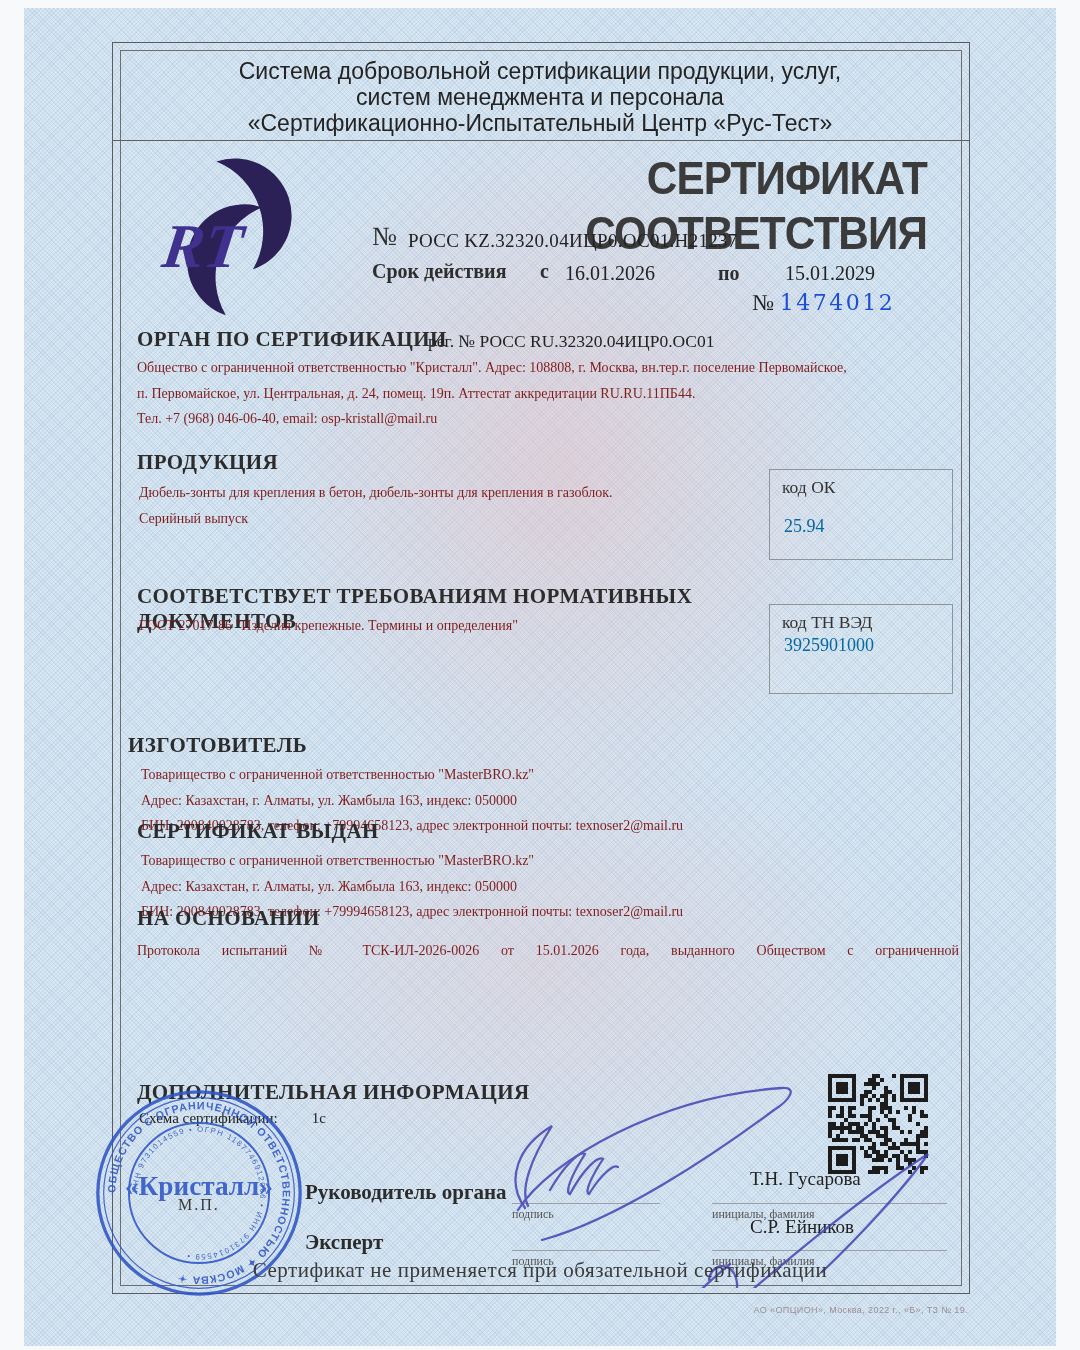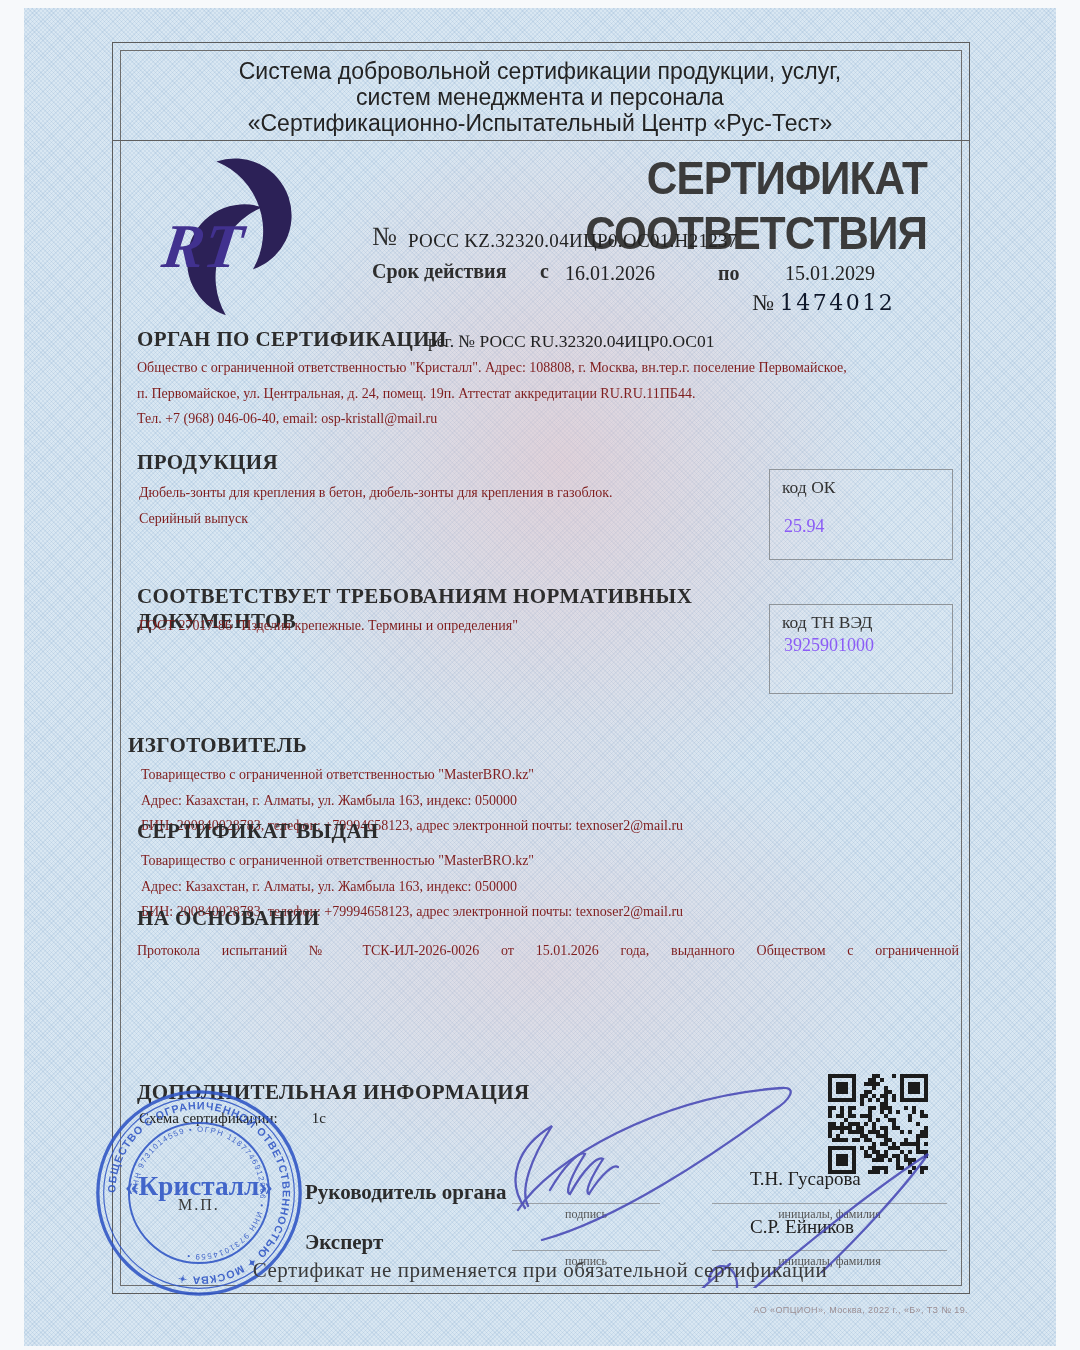--- a/index.html
+++ b/index.html
@@ -26,50 +26,50 @@
     font-family:"Liberation Sans",sans-serif;font-weight:700;font-size:47px;
     letter-spacing:-1px;color:#3b3b3b;}
   .no-row{left:372px;top:222px;font-size:26px;color:#2e2e2e;}
   .no-val{left:408px;top:230px;font-size:19px;letter-spacing:.3px;color:#222;}
   .term-label{left:372px;top:260px;font-size:20px;font-weight:700;color:#2e2e2e;}
   .term-c{left:540px;top:260px;font-size:20px;font-weight:700;color:#2e2e2e;}
   .term-from{left:565px;top:262px;font-size:20px;color:#222;}
   .term-po{left:718px;top:262px;font-size:20px;font-weight:700;color:#2e2e2e;}
   .term-to{left:785px;top:262px;font-size:20px;color:#222;}
   .blank-no{left:752px;top:290px;font-size:23px;color:#1e1e1e;}
-  .blank-digits{font-family:"DejaVu Serif",serif;color:#0f172a;letter-spacing:2.5px;font-size:22px;}
+  .blank-digits{font-family:"DejaVu Serif",serif;color:#1d4ed8;letter-spacing:2.5px;font-size:22px;}
   h2.sect{margin:0;font-size:21px;font-weight:700;color:#2c2c2c;letter-spacing:.4px;}
   .body-text{font-size:14px;line-height:25.5px;color:#7f1d1d;}
   .organ-head{left:137px;top:327px;}
   .organ-reg{left:428px;top:331px;font-size:17.5px;color:#222;}
   .organ-text{left:137px;top:355px;width:822px;}
   .prod-head{left:137px;top:450px;}
   .prod-text{left:139px;top:480px;width:620px;}
   .codebox{border:1px solid #8f9499;background:rgba(255,255,255,.06);}
   .codebox .lbl{font-size:17.5px;color:#333;padding:7px 0 0 12px;}
-  .codebox .val{font-size:18px;color:#8b5cf6;padding:18px 0 0 14px;}
+  .codebox .val{font-size:18px;color:#0369a1;padding:18px 0 0 14px;}
   .box-ok{left:769px;top:469px;width:182px;height:89px;}
   .box-tnved{left:769px;top:604px;width:182px;height:88px;}
   .box-tnved .val{padding-top:2px;}
   .compl-head{left:137px;top:584px;width:680px;}
   .compl-text{left:139px;top:613px;width:620px;}
   .manuf-head{left:128px;top:733px;text-align:center;}
   .manuf-lines{left:141px;top:762px;width:818px;}
   .issued-head{left:137px;top:819px;}
   .issued-lines{left:141px;top:848px;width:818px;}
   .basis-head{left:137px;top:906px;}
   .basis-text{left:137px;top:938px;width:822px;}
   .jlast{text-align:justify;text-align-last:justify;}
   .add-head{left:137px;top:1080px;letter-spacing:1.5px;}
   .scheme{left:139px;top:1110px;font-size:15px;color:#222;}
   .scheme .v{margin-left:34px;}
   .mp{left:178px;top:1196px;font-size:16px;letter-spacing:2px;color:#3a3a3a;text-align:center;}
   .sig-label{font-size:21px;font-weight:700;color:#2c2c2c;}
   .sig-line{border-top:1px solid #9aa0a6;height:0;}
-  .sig-cap{font-size:12px;color:#555;text-align:center;}
+  .sig-cap{font-size:12px;color:#555;}
   .sig-name{font-size:19px;color:#222;}
   .footer-note{left:112px;top:1258px;width:856px;text-align:center;
     font-size:21px;color:#3a3a3a;letter-spacing:.5px;}
   .print-info{left:0;top:1305px;width:968px;text-align:right;
     font-family:"Liberation Sans",sans-serif;font-size:9px;color:#9b8e93;letter-spacing:.4px;}
   .qr{left:828px;top:1074px;width:100px;height:100px;}
   .stamp{left:92px;top:1086px;width:214px;height:214px;opacity:.88;}
   .logo{left:148px;top:156px;width:180px;height:162px;}
   .signatures{left:430px;top:1068px;width:540px;height:220px;pointer-events:none;}
 </style>

